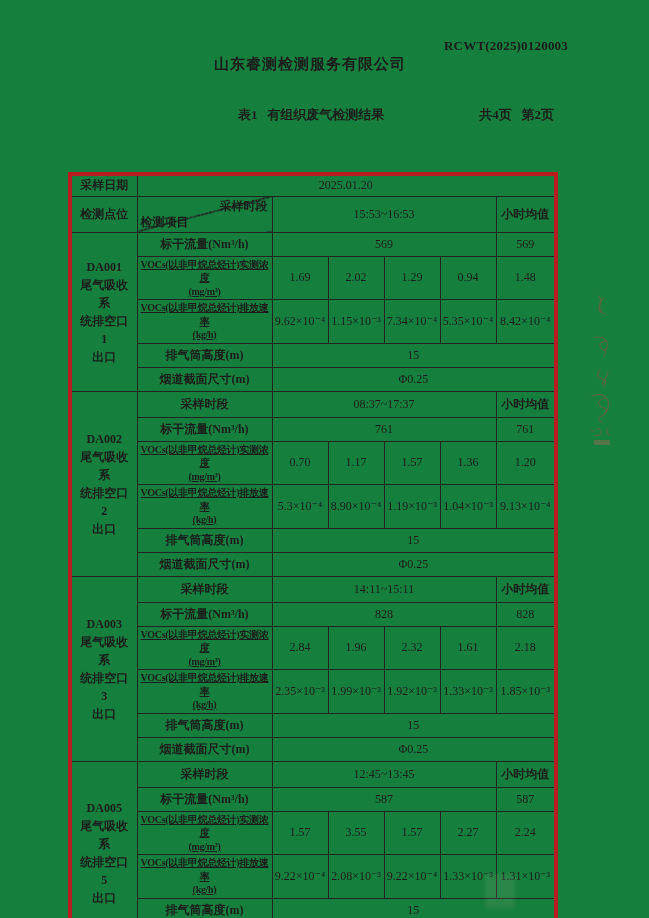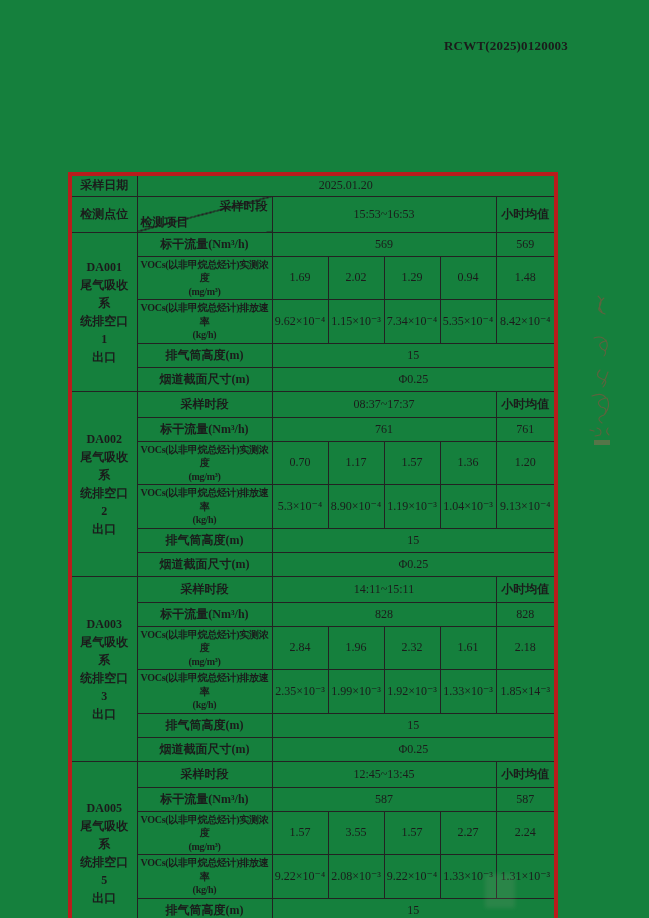--- a/index.html
+++ b/index.html
@@ -89,20 +89,21 @@
     white-space: pre-line;
     line-height: 1.5;
     padding: 2px 6px;
   }
   .report-table .small-lbl {
     font-weight: 700;
     font-size: 10px;
     white-space: pre-line;
     line-height: 1.35;
     letter-spacing: -0.3px;
+    text-decoration: underline;
   }
   tr.r-date   { height: 22px; }
   tr.r-diag   { height: 36px; }
   tr.r-period { height: 26px; }
   tr.r-flow   { height: 24px; }
   tr.r-conc   { height: 30px; }
   tr.r-rate   { height: 30px; }
   tr.r-hgt    { height: 24px; }
   tr.r-size   { height: 24px; }
   .diag-cell {
@@ -143,21 +144,26 @@
     background: rgba(235, 180, 180, 0.10);
     filter: blur(2px);
   }
 </style>
 </head>
 <body>
 
 <div class="page">
 
   <div class="doc-number">RCWT(2025)0120003</div>
-
+  <div class="company-name">山东睿测检测服务有限公司</div>
+
+  <div class="caption-row">
+    <div class="table-caption">表1   有组织废气检测结果</div>
+    <div class="page-info">共4页   第2页</div>
+  </div>
 
   <table class="report-table">
     <colgroup>
       <col style="width:67px">
         <col style="width:135px">
       <col style="width:56px">
         <col style="width:56px">
         <col style="width:56px">
         <col style="width:56px">
       <col style="width:60px">
@@ -279,21 +285,21 @@
       <td class="val">1.61</td>
       <td class="val">2.18</td>
     </tr>
     <tr class="r-rate">
       <td class="small-lbl">VOCs(以非甲烷总烃计)排放速率
 (kg/h)</td>
       <td class="val">2.35×10⁻³</td>
       <td class="val">1.99×10⁻³</td>
       <td class="val">1.92×10⁻³</td>
       <td class="val">1.33×10⁻³</td>
-      <td class="val">1.85×14⁻³</td>
+      <td class="val">1.85×10⁻³</td>
     </tr>
     <tr class="r-hgt">
       <td class="lbl">排气筒高度(m)</td>
       <td class="val" colspan="5">15</td>
     </tr>
     <tr class="r-size">
       <td class="lbl">烟道截面尺寸(m)</td>
       <td class="val" colspan="5">Φ0.25</td>
     </tr>
 

